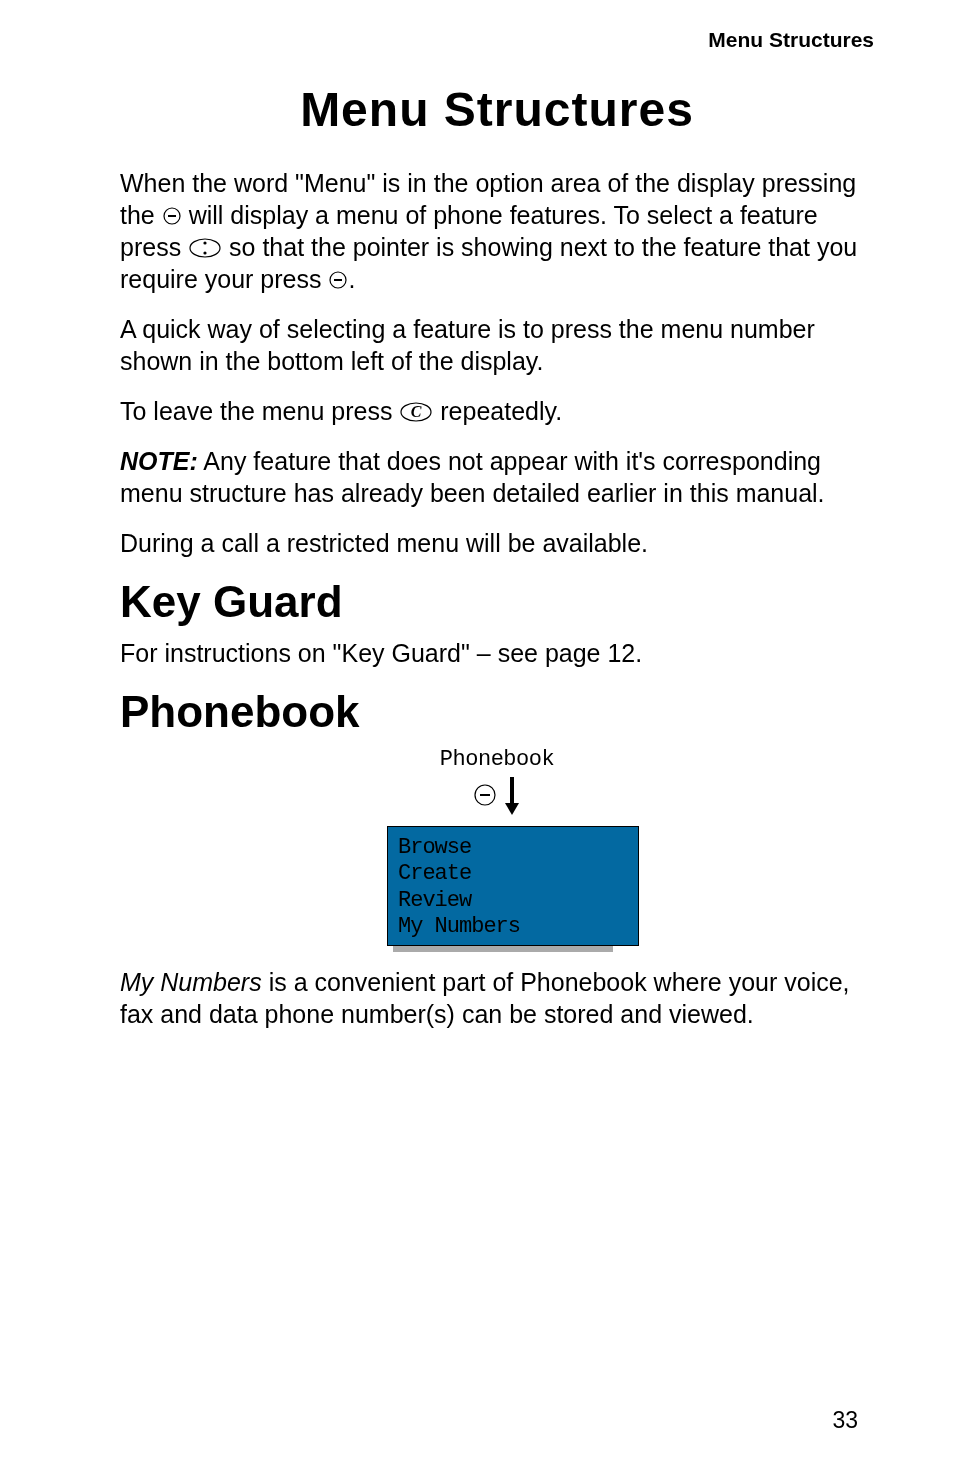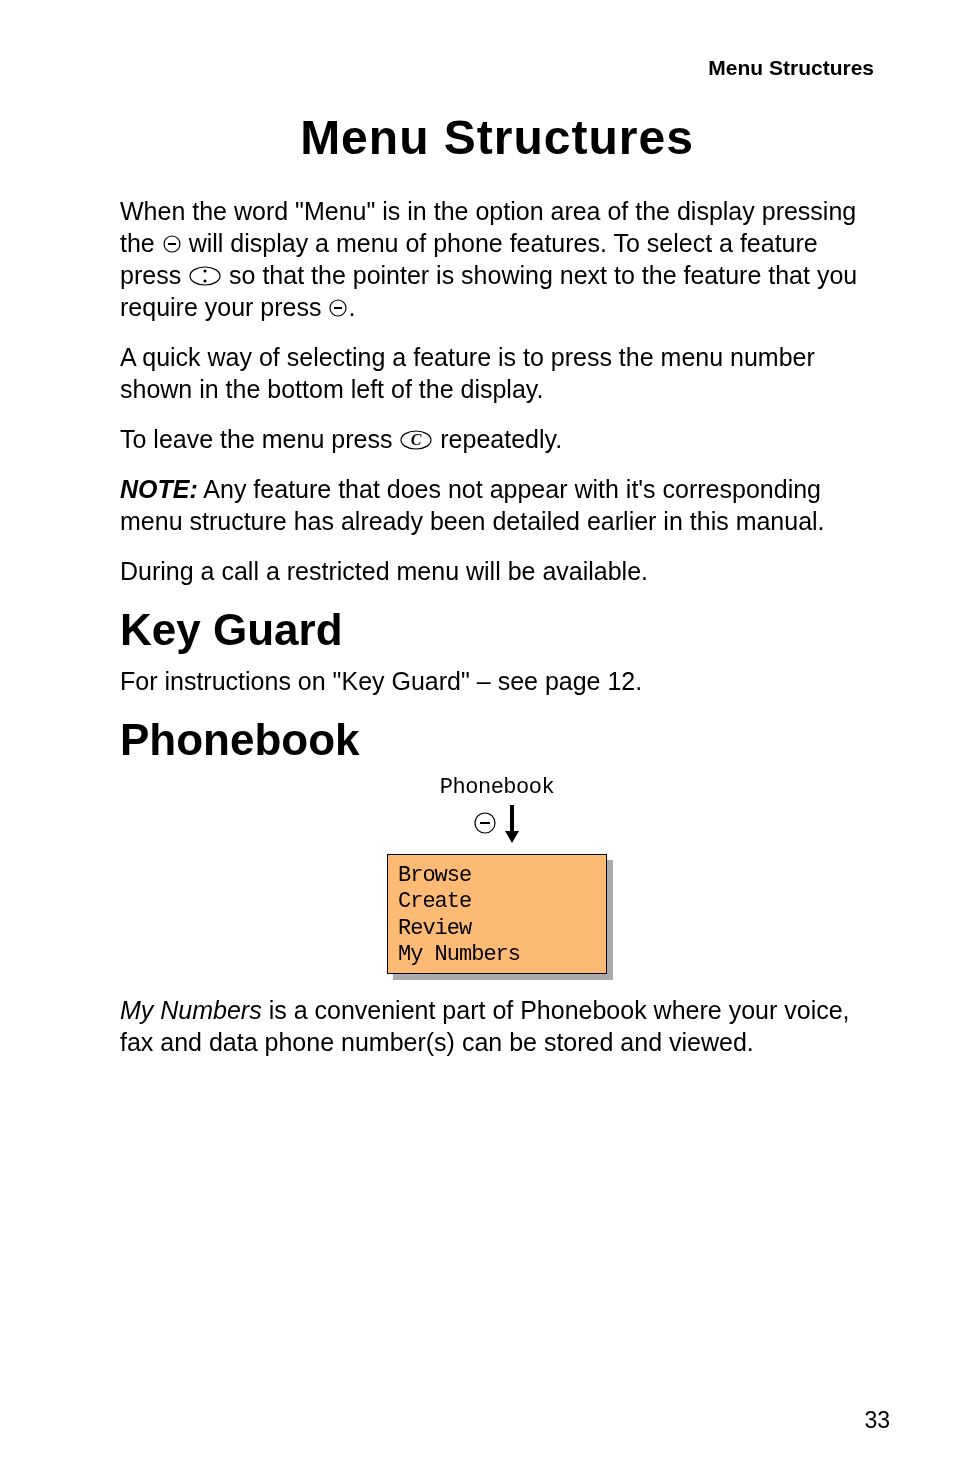--- a/index.html
+++ b/index.html
@@ -9,23 +9,22 @@
   body {
     width: 954px;
     min-height: 1474px;
     font-family: Arial, Helvetica, sans-serif;
     color: #000;
     background: #fff;
     box-sizing: border-box;
     position: relative;
   }
   .page {
-    padding: 36px 80px 0 120px;
+    padding: 28px 80px 0 120px;
     box-sizing: border-box;
-    margin-top: 20px;
   }
   .header-right {
     text-align: right;
     font-weight: bold;
     font-size: 21px;
     margin-bottom: 30px;
   }
   h1.title {
     font-family: Arial, Helvetica, sans-serif;
     font-weight: 900;
@@ -82,42 +81,42 @@
     left: 6px;
     top: 6px;
     width: 220px;
     height: 120px;
     background: #aaa;
   }
   .phone-screen {
     position: absolute;
     left: 0;
     top: 0;
-    width: 220px;
+    width: 252px;
     height: 120px;
-    background: #fdba74;
+    background: #0369a1;
     border: 1px solid #000;
     box-sizing: border-box;
     padding: 8px 10px;
     font-family: "Courier New", monospace;
     font-size: 22px;
     line-height: 1.2;
     letter-spacing: -1px;
   }
   .phone-screen div {
     white-space: nowrap;
   }
   .note-label {
     font-style: italic;
     font-weight: bold;
   }
   .footer-page {
     position: absolute;
     bottom: 40px;
-    right: 64px;
+    right: 96px;
     font-size: 23px;
   }
 </style>
 </head>
 <body>
 
 <div class="page">
 
   <div class="header-right">Menu Structures</div>
 

